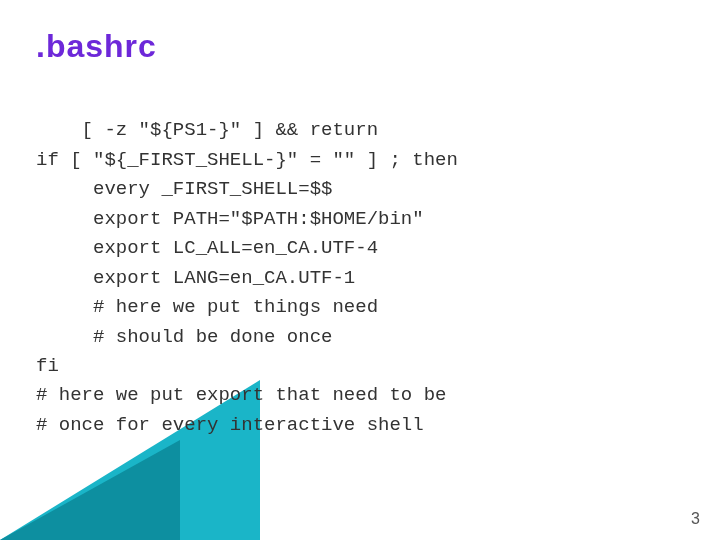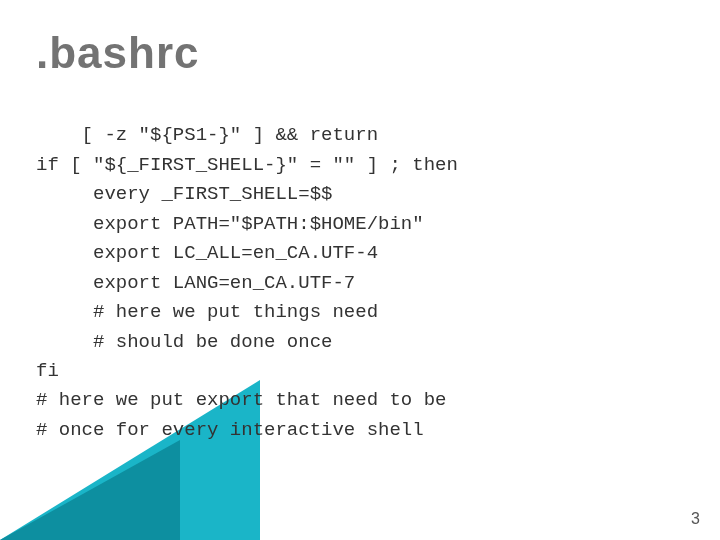--- a/index.html
+++ b/index.html
@@ -43,24 +43,24 @@
     }
 
     .content {
       position: relative;
       z-index: 1;
       padding: 28px 36px 20px 36px;
     }
 
     .title {
       font-family: Arial, Helvetica, sans-serif;
-      font-size: 44px;
+      font-size: 32px;
       font-weight: bold;
-      color: #737373;
-      margin-bottom: 14px;
+      color: #6d28d9;
+      margin-bottom: 22px;
       letter-spacing: 1px;
     }
 
     .code-block {
       font-family: 'Courier New', Courier, monospace;
       font-size: 19px;
       line-height: 1.55;
       color: #333333;
       white-space: pre;
     }
@@ -82,21 +82,21 @@
 
 <div class="content">
   <div class="title">.bashrc</div>
 
   <div class="code-block">
     <span>[ -z "${PS1-}" ] &amp;&amp; return</span>
 <span>if [ "${_FIRST_SHELL-}" = "" ] ; then</span>
 <span>     every _FIRST_SHELL=$$</span>
 <span>     export PATH="$PATH:$HOME/bin"</span>
 <span>     export LC_ALL=en_CA.UTF-4</span>
-<span>     export LANG=en_CA.UTF-7</span>
+<span>     export LANG=en_CA.UTF-1</span>
 <span>     # here we put things need</span>
 <span>     # should be done once</span>
 <span>fi</span>
 <span># here we put export that need to be</span>
 <span># once for every interactive shell</span>
   </div>
 </div>
 
 <div class="page-number">3</div>
 

